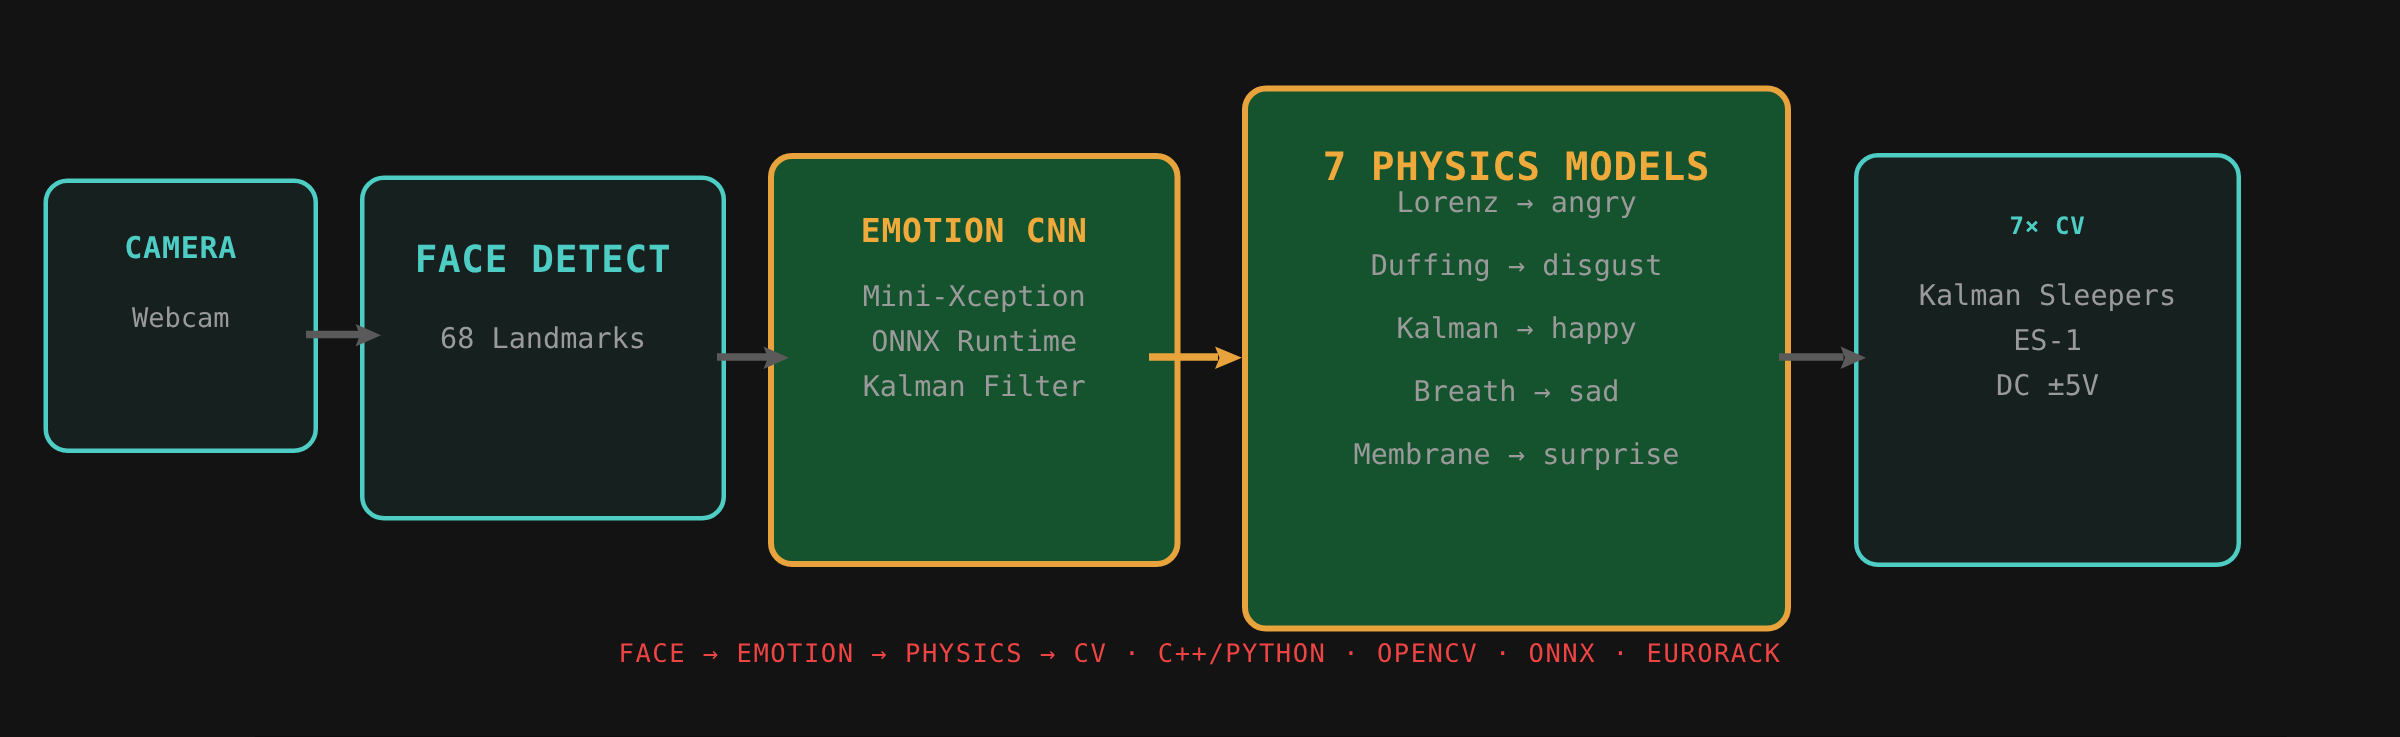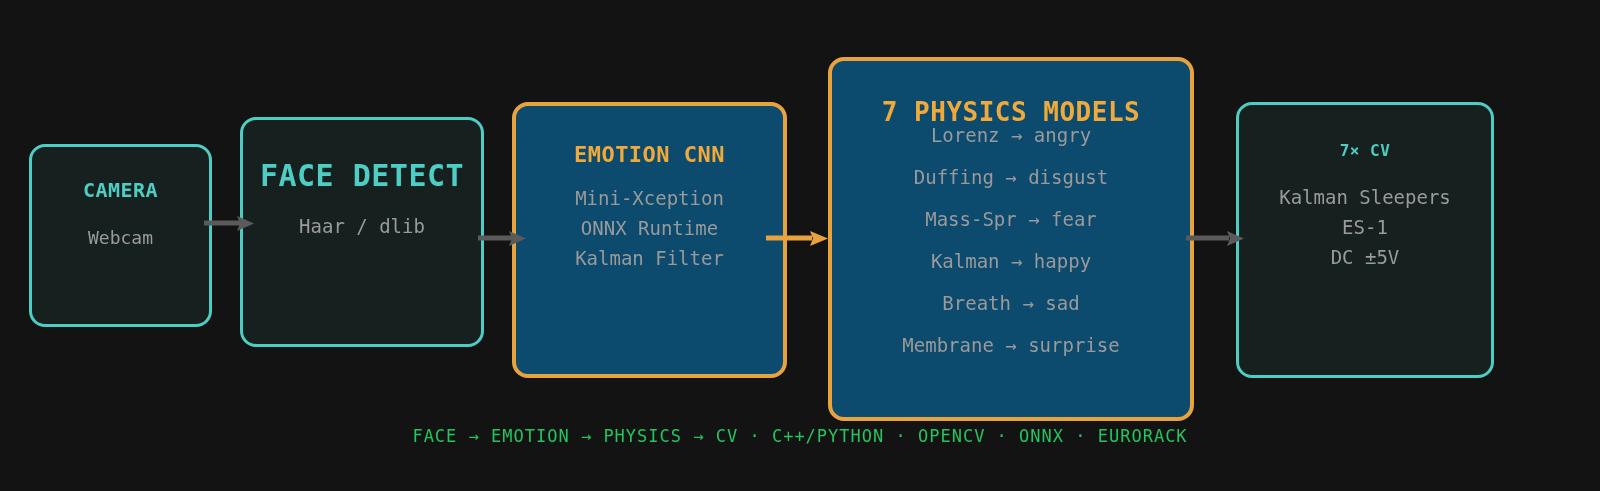--- a/index.html
+++ b/index.html
@@ -27,21 +27,21 @@
     text-align: center;
   }
   .node.teal {
     border-color: #4ecdc4;
     border-width: 3px;
     background: #16201f;
   }
   .node.amber {
     border-color: #e8a33d;
     border-width: 4px;
-    background: #0c4a6e;
+    background: #14532d;
   }
 
   .node-title {
     position: absolute;
     left: 0;
     right: 0;
     font-weight: bold;
     letter-spacing: 0.5px;
     white-space: nowrap;
   }
@@ -54,29 +54,29 @@
     right: 0;
     color: #9a9a9a;
     font-weight: normal;
   }
   .node-lines .line {
     white-space: nowrap;
   }
 
   
   #node-camera {
-    left: 29px;  top: 144px;  width: 183px;  height: 183px;
+    left: 29px;  top: 119px;  width: 183px;  height: 183px;
   }
   #node-camera .node-title { top: 31px;  font-size: 20px; }
   #node-camera .node-lines { top: 76px;  font-size: 18px; line-height: 30px; }
 
   #node-face {
     left: 240px; top: 117px;  width: 244px;  height: 230px;
   }
-  #node-face .node-title { top: 38px;  font-size: 30px; }
+  #node-face .node-title { top: 38px;  font-size: 25px; }
   #node-face .node-lines { top: 90px;  font-size: 19px; line-height: 32px; }
 
   #node-emotion {
     left: 512px; top: 102px;  width: 275px;  height: 276px; padding-left: 25px;
   }
   #node-emotion .node-title { top: 36px;  font-size: 22px; }
   #node-emotion .node-lines { top: 77px;  font-size: 19px; line-height: 30px; }
 
   #node-physics {
     left: 828px; top: 57px;   width: 366px;  height: 364px;
@@ -104,58 +104,57 @@
 
   
   #footer-caption {
     position: absolute;
     left: 0;
     right: 0;
     top: 426px;
     text-align: center;
     font-size: 17px;
     letter-spacing: 1px;
-    color: #22c55e;
+    color: #ef4444;
     white-space: nowrap;
   }
 </style>
 </head>
 <body>
 
 <div id="canvas">
 
   <div class="node teal" id="node-camera">
     <div class="node-title">CAMERA</div>
     <div class="node-lines">
       <div class="line">Webcam</div>
     </div>
   </div>
 
   <div class="node teal" id="node-face">
     <div class="node-title">FACE DETECT</div>
     <div class="node-lines">
-      <div class="line">Haar / dlib</div>
+      <div class="line">68 Landmarks</div>
     </div>
   </div>
 
   <div class="node amber" id="node-emotion">
     <div class="node-title">EMOTION CNN</div>
     <div class="node-lines">
       <div class="line">Mini-Xception</div>
       <div class="line">ONNX Runtime</div>
       <div class="line">Kalman Filter</div>
     </div>
   </div>
 
   <div class="node amber" id="node-physics">
     <div class="node-title">7 PHYSICS MODELS</div>
     <div class="node-lines">
       <div class="line">Lorenz → angry</div>
       <div class="line">Duffing → disgust</div>
-      <div class="line">Mass-Spr → fear</div>
       <div class="line">Kalman → happy</div>
       <div class="line">Breath → sad</div>
       <div class="line">Membrane → surprise</div>
     </div>
   </div>
 
   <div class="node teal" id="node-cv">
     <div class="node-title">7× CV</div>
     <div class="node-lines">
       <div class="line">Kalman Sleepers</div>

